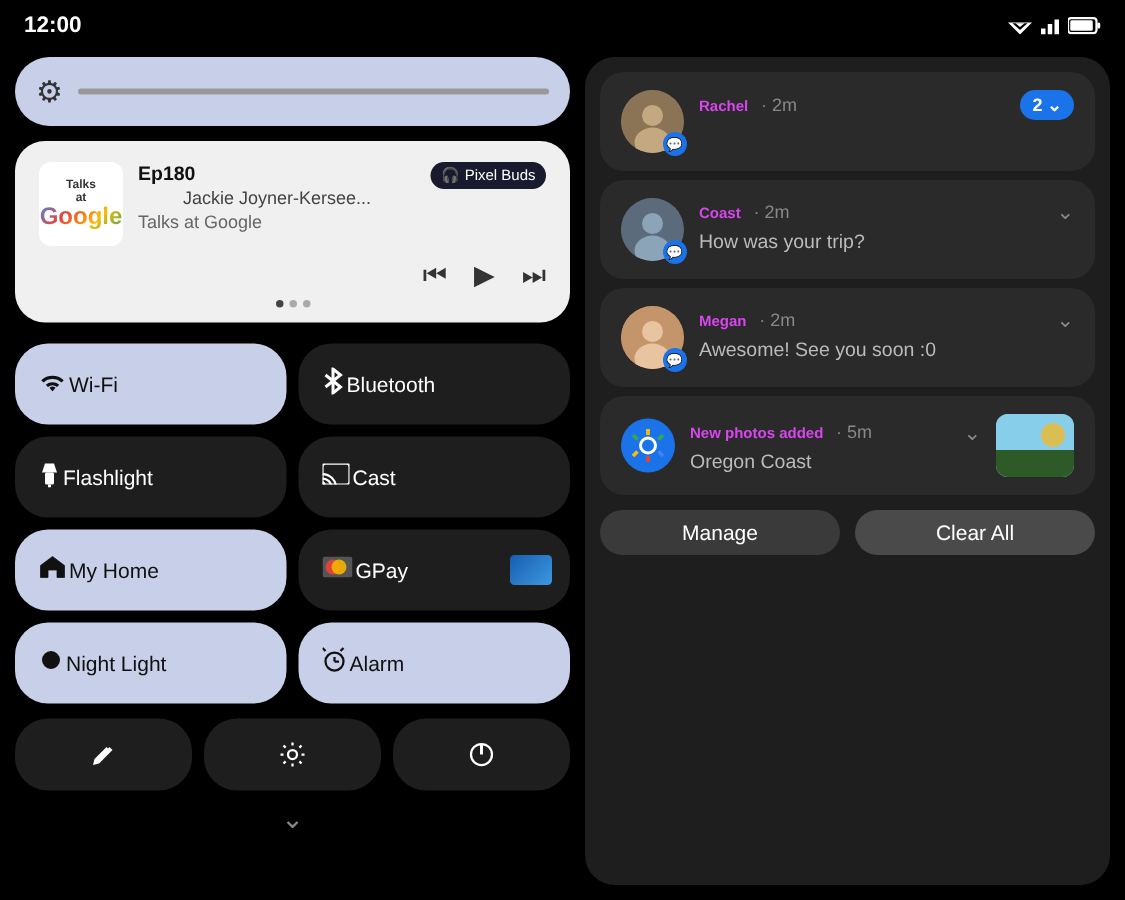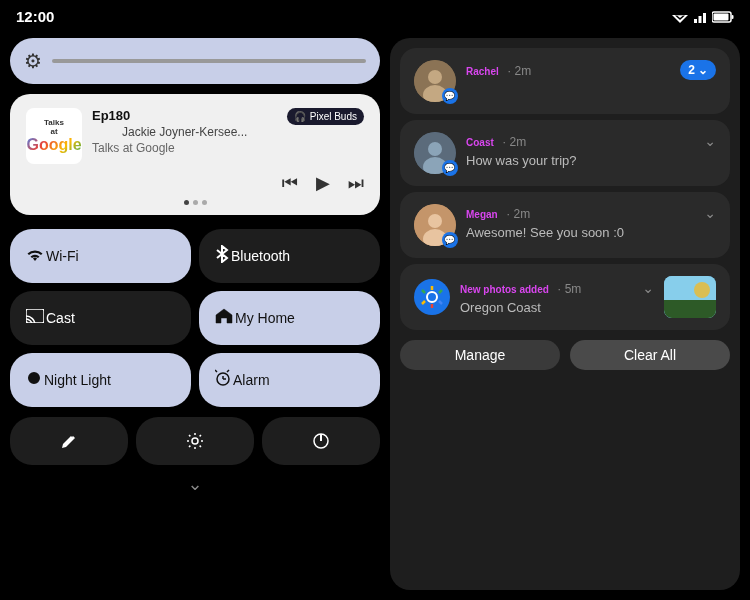--- a/index.html
+++ b/index.html
@@ -452,20 +452,30 @@
       <span class="tile-icon">
         <svg width="14" height="18" viewBox="0 0 14 18">
             <path d="M7 1l5 4-5 4V1zm0 8l5 4-5 4v-8z" fill="none" stroke="#fff" stroke-width="2"></path>
             <line x1="2" y1="5" x2="7" y2="9" stroke="#fff" stroke-width="2"></line>
             <line x1="2" y1="13" x2="7" y2="9" stroke="#fff" stroke-width="2"></line>
           </svg>
       </span>
       <span>Bluetooth</span>
     </div>
 
+    <div class="tile">
+      <span class="tile-icon">
+        <svg width="14" height="18" viewBox="0 0 14 18">
+            <rect x="4" y="8" width="6" height="8" rx="1" fill="#fff"></rect>
+            <polygon points="2,8 12,8 10,2 4,2" fill="#fff"></polygon>
+            <line x1="7" y1="16" x2="7" y2="18" stroke="#fff" stroke-width="2"></line>
+          </svg>
+      </span>
+      <span>Flashlight</span>
+    </div>
 
     <div class="tile">
       <span class="tile-icon">
         <svg width="18" height="14" viewBox="0 0 18 14">
             <rect x="0" y="0" width="18" height="14" rx="2" fill="none" stroke="#fff" stroke-width="1.5"></rect>
             <path d="M0 10a6 6 0 0 1 6 6" stroke="#fff" stroke-width="1.5" fill="none"></path>
             <path d="M0 7a9 9 0 0 1 9 9" stroke="#fff" stroke-width="1.5" fill="none"></path>
             <circle cx="0" cy="14" r="2" fill="#fff"></circle>
           </svg>
       </span>
@@ -474,20 +484,31 @@
 
     <div class="tile active">
       <span class="tile-icon">
         <svg width="18" height="16" viewBox="0 0 18 16">
             <path d="M9 1L1 7v8h5v-5h6v5h5V7z" fill="#111" stroke="#111" stroke-width="0.5"></path>
           </svg>
       </span>
       <span>My Home</span>
     </div>
 
+    <div class="tile gpay">
+      <span class="tile-icon">
+        <svg width="20" height="14" viewBox="0 0 20 14">
+            <rect x="0" y="0" width="20" height="14" rx="2" fill="#555"></rect>
+            <circle cx="7" cy="7" r="5" fill="#EA4335" opacity="0.9"></circle>
+            <circle cx="11" cy="7" r="5" fill="#F4B400" opacity="0.9"></circle>
+          </svg>
+      </span>
+      <span>GPay</span>
+      <div class="gpay-card-visual"></div>
+    </div>
 
     <div class="tile active-blue" style="background:#c8cfe8;color:#111">
       <span class="tile-icon">
         <svg width="16" height="16" viewBox="0 0 16 16">
             <path d="M8 2a6 6 0 1 0 6 6A6 6 0 0 0 8 2zm-1 10a5 5 0 0 1 0-8 4 4 0 0 0 0 8z" fill="#111"></path>
           </svg>
       </span>
       <span>Night Light</span>
     </div>
 

